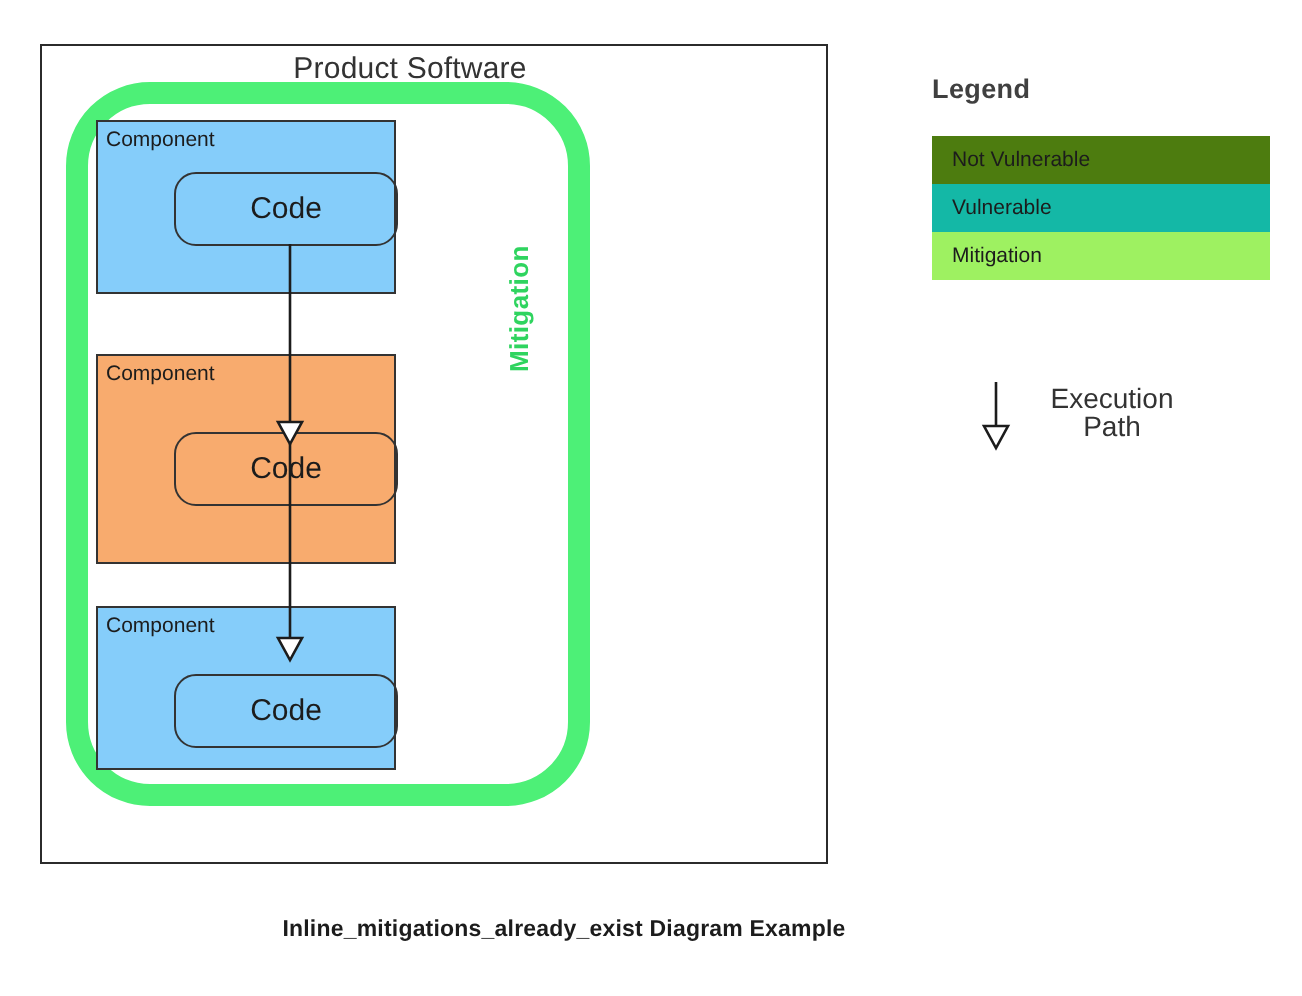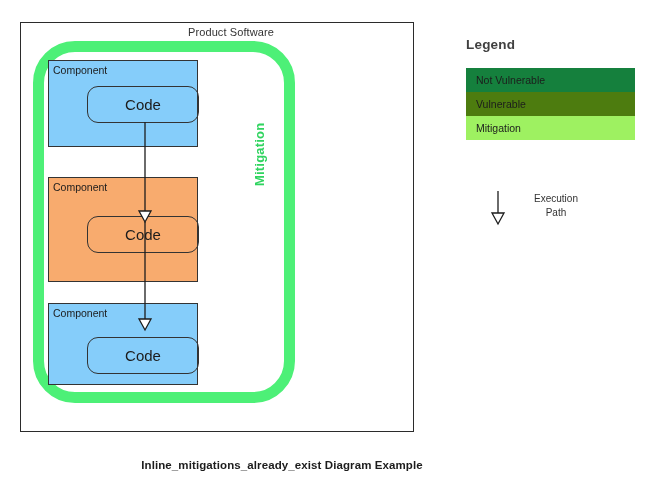--- a/index.html
+++ b/index.html
@@ -25,25 +25,25 @@
     left: 20px;
     top: 22px;
     width: 394px;
     height: 410px;
     border: 1.4px solid #2b2b2b;
     background: #ffffff;
     box-sizing: border-box;
   }
   .product-title {
     position: absolute;
-    left: 34px;
+    left: 8px;
     top: 26px;
     width: 394px;
     text-align: center;
-    font-size: 11px;
+    font-size: 15px;
     color: #333333;
     letter-spacing: 0.1px;
     white-space: nowrap;
   }
 
   
   .mitigation-ring {
     position: absolute;
     left: 33px;
     top: 41px;
@@ -144,21 +144,21 @@
     position: absolute;
     left: 489px;
     top: 190px;
   }
   .exec-label {
     position: absolute;
     left: 513px;
     top: 192px;
     width: 86px;
     text-align: center;
-    font-size: 10px;
+    font-size: 14px;
     line-height: 14px;
     color: #333333;
   }
 
   
   .caption {
     position: absolute;
     left: 0;
     top: 459px;
     width: 564px;
@@ -200,24 +200,24 @@
     <line x1="17" y1="4" x2="17" y2="93" stroke="#1c1c1c" stroke-width="1.3"></line>
     <polygon points="11,93 23,93 17,104" fill="#ffffff" stroke="#1c1c1c" stroke-width="1.3"></polygon>
 
     <line x1="17" y1="104" x2="17" y2="201" stroke="#1c1c1c" stroke-width="1.3"></line>
     <polygon points="11,201 23,201 17,212" fill="#ffffff" stroke="#1c1c1c" stroke-width="1.3"></polygon>
   </svg>
 
   <div class="legend-title">Legend</div>
 
   <div class="legend-swatches">
-    <div class="legend-row" style="background:#15803d;">
+    <div class="legend-row" style="background:#4d7c0f;">
       <span>Not Vulnerable</span>
     </div>
-    <div class="legend-row" style="background:#4d7c0f;">
+    <div class="legend-row" style="background:#14b8a6;">
       <span>Vulnerable</span>
     </div>
     <div class="legend-row" style="background:#9ef161;">
       <span>Mitigation</span>
     </div>
   </div>
 
   <svg class="exec-arrow" width="18" height="36" viewBox="0 0 18 36">
     <line x1="9" y1="1" x2="9" y2="23" stroke="#1c1c1c" stroke-width="1.3"></line>
     <polygon points="3,23 15,23 9,34" fill="#ffffff" stroke="#1c1c1c" stroke-width="1.3"></polygon>

